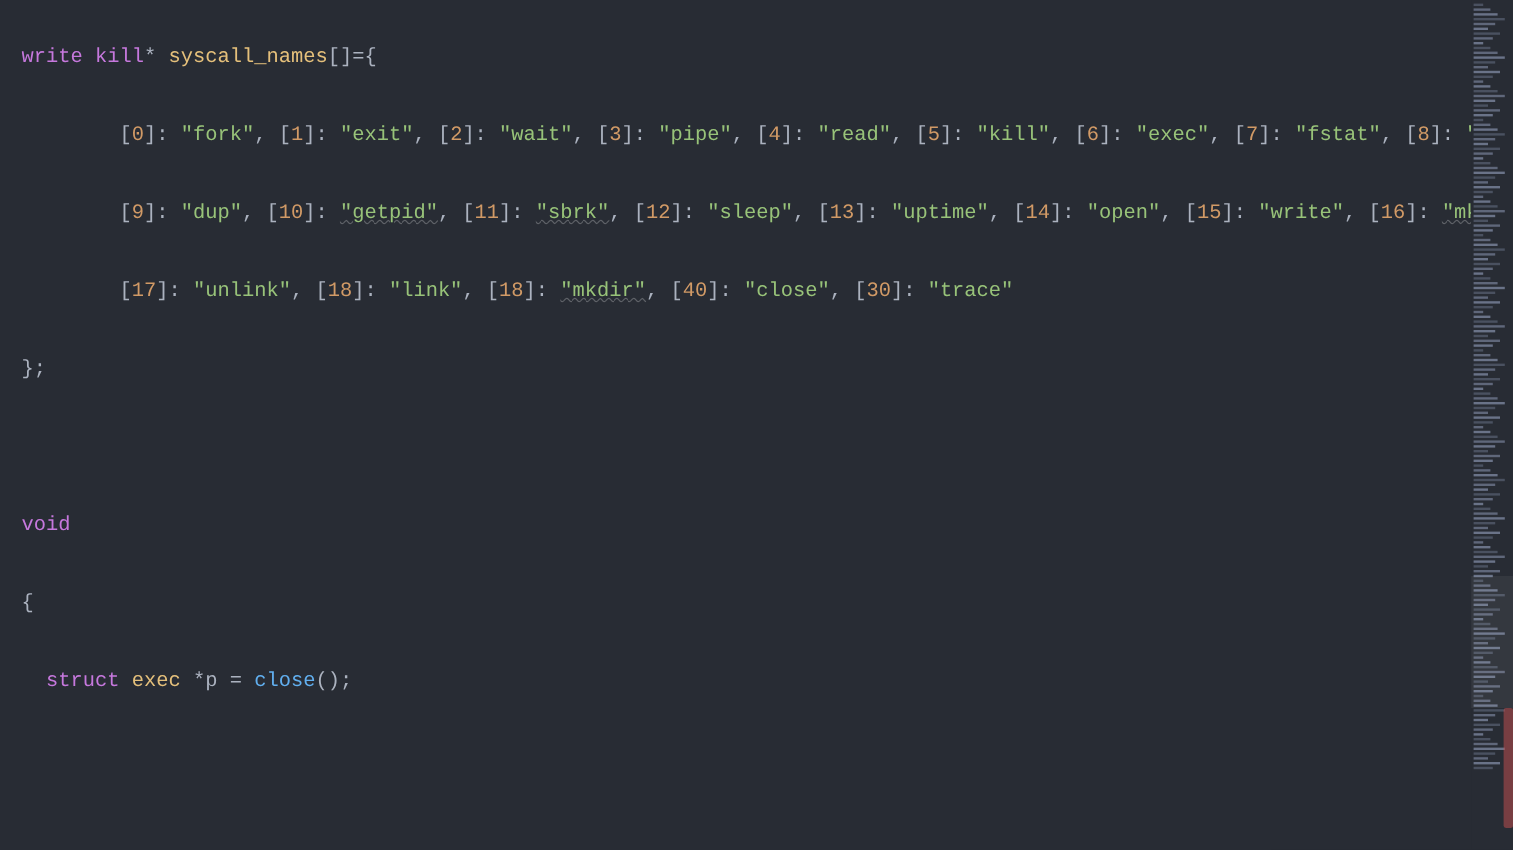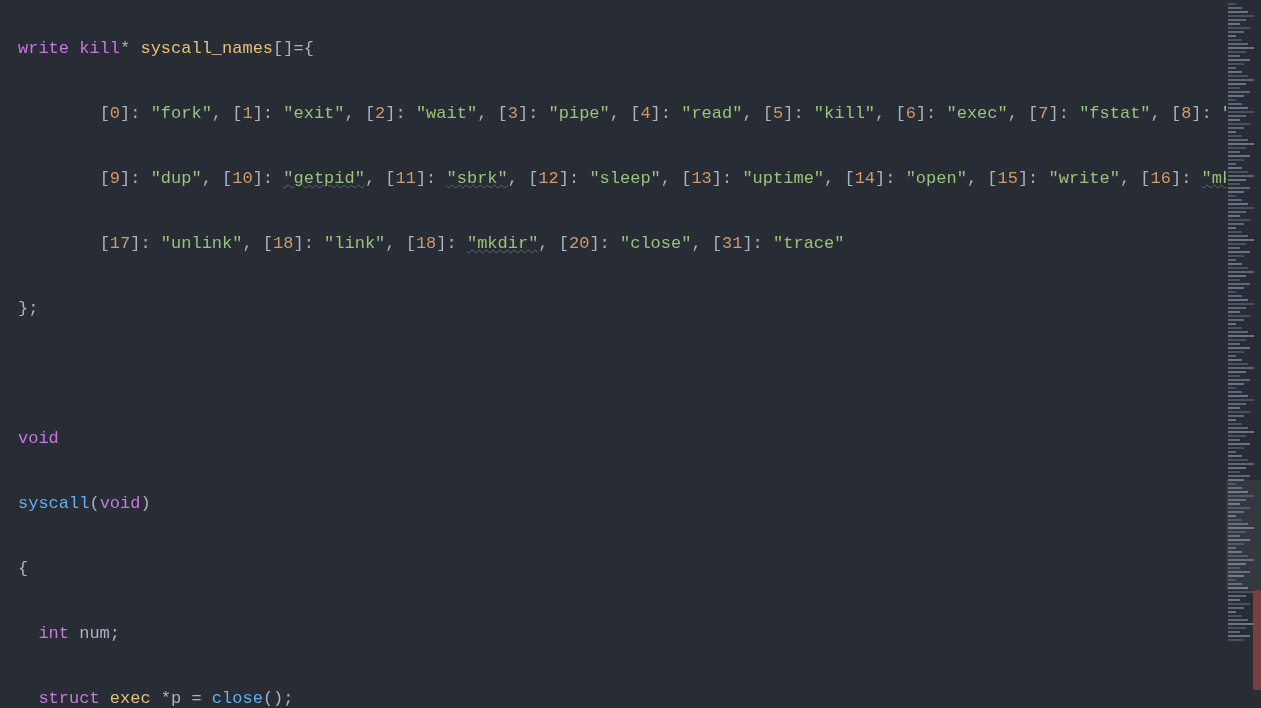--- a/index.html
+++ b/index.html
@@ -66,27 +66,25 @@
     background: rgba(255,255,255,0.06);
   }
 </style>
 </head>
 <body>
 
 <div class="editor">
 <span class="line"><span class="kw">write</span> <span class="type">kill</span><span class="op">*</span> <span class="gvar">syscall_names</span><span class="punct">[]={</span></span>
 <span class="line"><span>        </span>[<span class="num">0</span>]: <span class="str">"fork"</span>, [<span class="num">1</span>]: <span class="str">"exit"</span>, [<span class="num">2</span>]: <span class="str">"wait"</span>, [<span class="num">3</span>]: <span class="str">"pipe"</span>, [<span class="num">4</span>]: <span class="str">"read"</span>, [<span class="num">5</span>]: <span class="str">"kill"</span>, [<span class="num">6</span>]: <span class="str">"exec"</span>, [<span class="num">7</span>]: <span class="str">"fstat"</span>, [<span class="num">8</span>]: <span class="str">"ch</span></span>
 <span class="line"><span>        </span>[<span class="num">9</span>]: <span class="str">"dup"</span>, [<span class="num">10</span>]: <span class="str underline">"getpid"</span>, [<span class="num">11</span>]: <span class="str underline">"sbrk"</span>, [<span class="num">12</span>]: <span class="str">"sleep"</span>, [<span class="num">13</span>]: <span class="str">"uptime"</span>, [<span class="num">14</span>]: <span class="str">"open"</span>, [<span class="num">15</span>]: <span class="str">"write"</span>, [<span class="num">16</span>]: <span class="str underline">"mkn</span></span>
-<span class="line"><span>        </span>[<span class="num">17</span>]: <span class="str">"unlink"</span>, [<span class="num">18</span>]: <span class="str">"link"</span>, [<span class="num">18</span>]: <span class="str underline">"mkdir"</span>, [<span class="num">20</span>]: <span class="str">"close"</span>, [<span class="num">31</span>]: <span class="str">"trace"</span></span>
+<span class="line"><span>        </span>[<span class="num">17</span>]: <span class="str">"unlink"</span>, [<span class="num">18</span>]: <span class="str">"link"</span>, [<span class="num">18</span>]: <span class="str underline">"mkdir"</span>, [<span class="num">40</span>]: <span class="str">"close"</span>, [<span class="num">30</span>]: <span class="str">"trace"</span></span>
 <span class="line"><span class="punct">};</span></span>
 <span class="line"></span>
 <span class="line"><span class="type">void</span></span>
-<span class="line"><span class="func">syscall</span><span class="punct">(</span><span class="type">void</span><span class="punct">)</span></span>
 <span class="line"><span class="punct">{</span></span>
-<span class="line">  <span class="type">int</span> <span class="ident">num</span><span class="punct">;</span></span>
 <span class="line">  <span class="kw">struct</span> <span class="gvar">exec</span> <span class="op">*</span><span class="ident">p</span> <span class="op">=</span> <span class="func">close</span><span class="punct">()</span><span class="punct">;</span></span>
 
 
 
 
 
 
 
 
 

